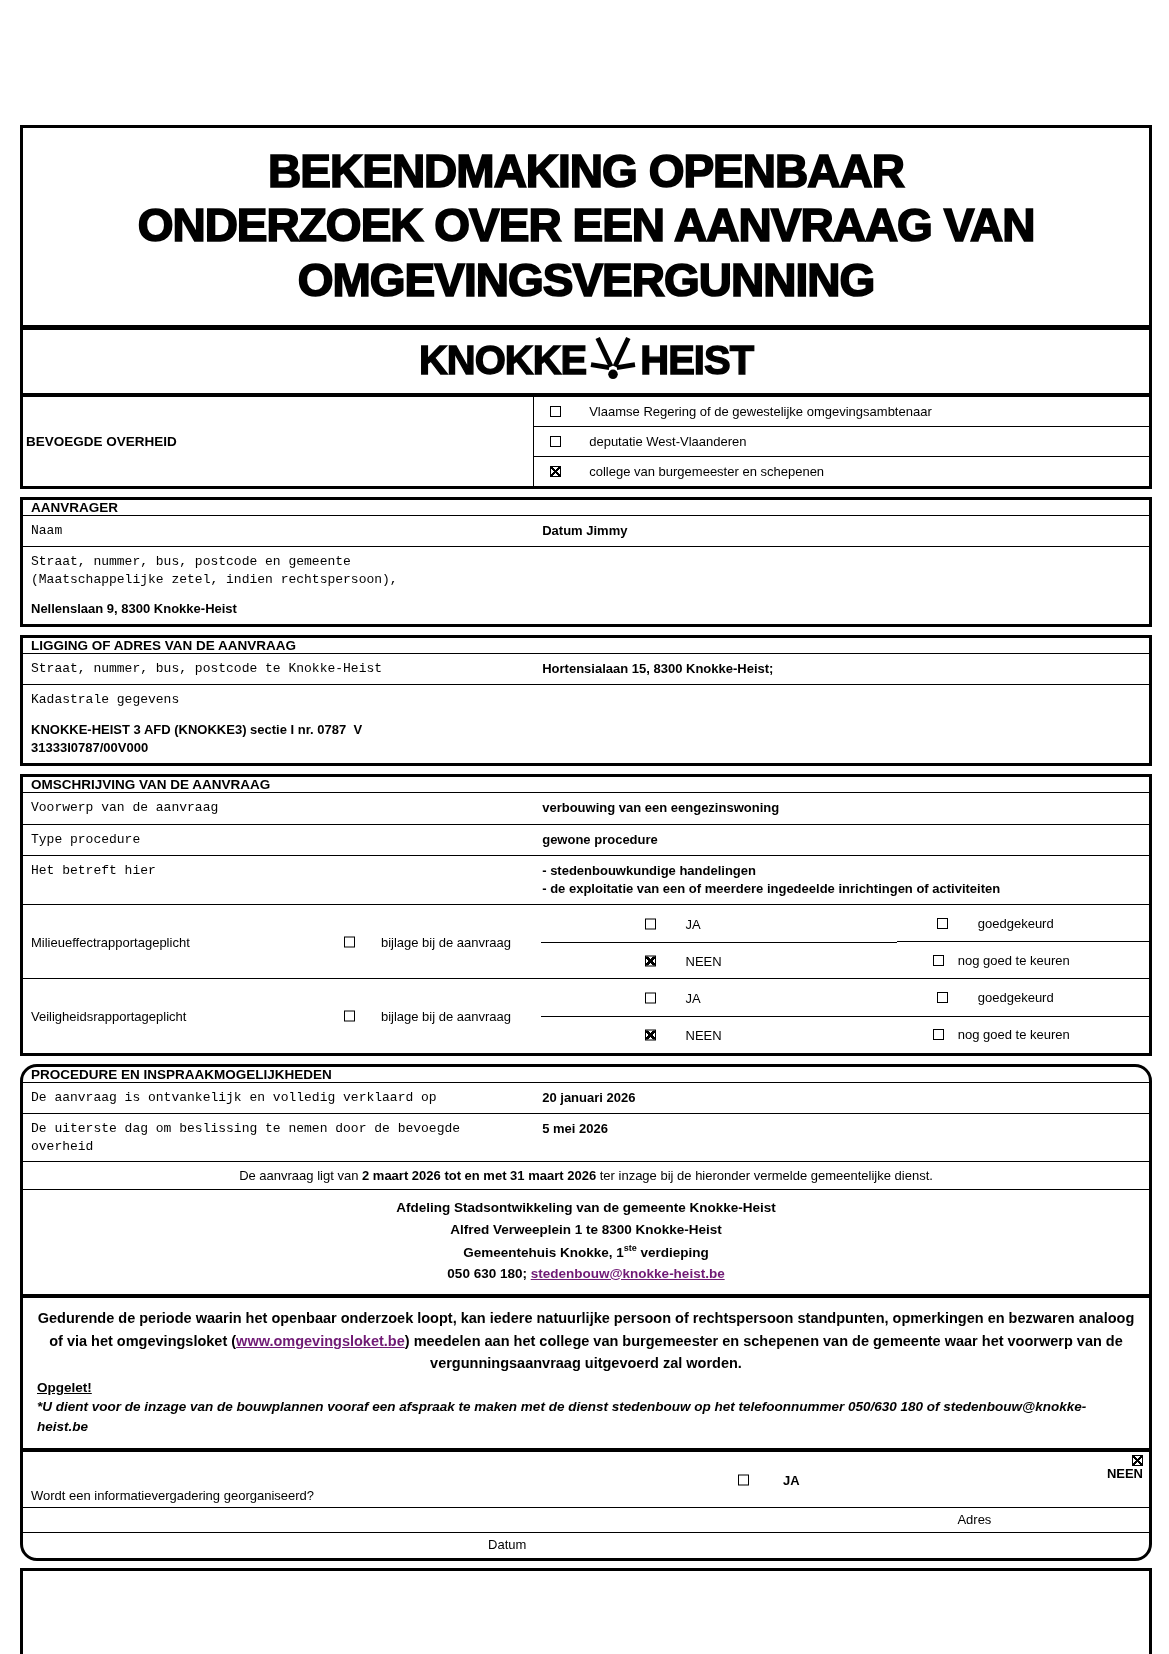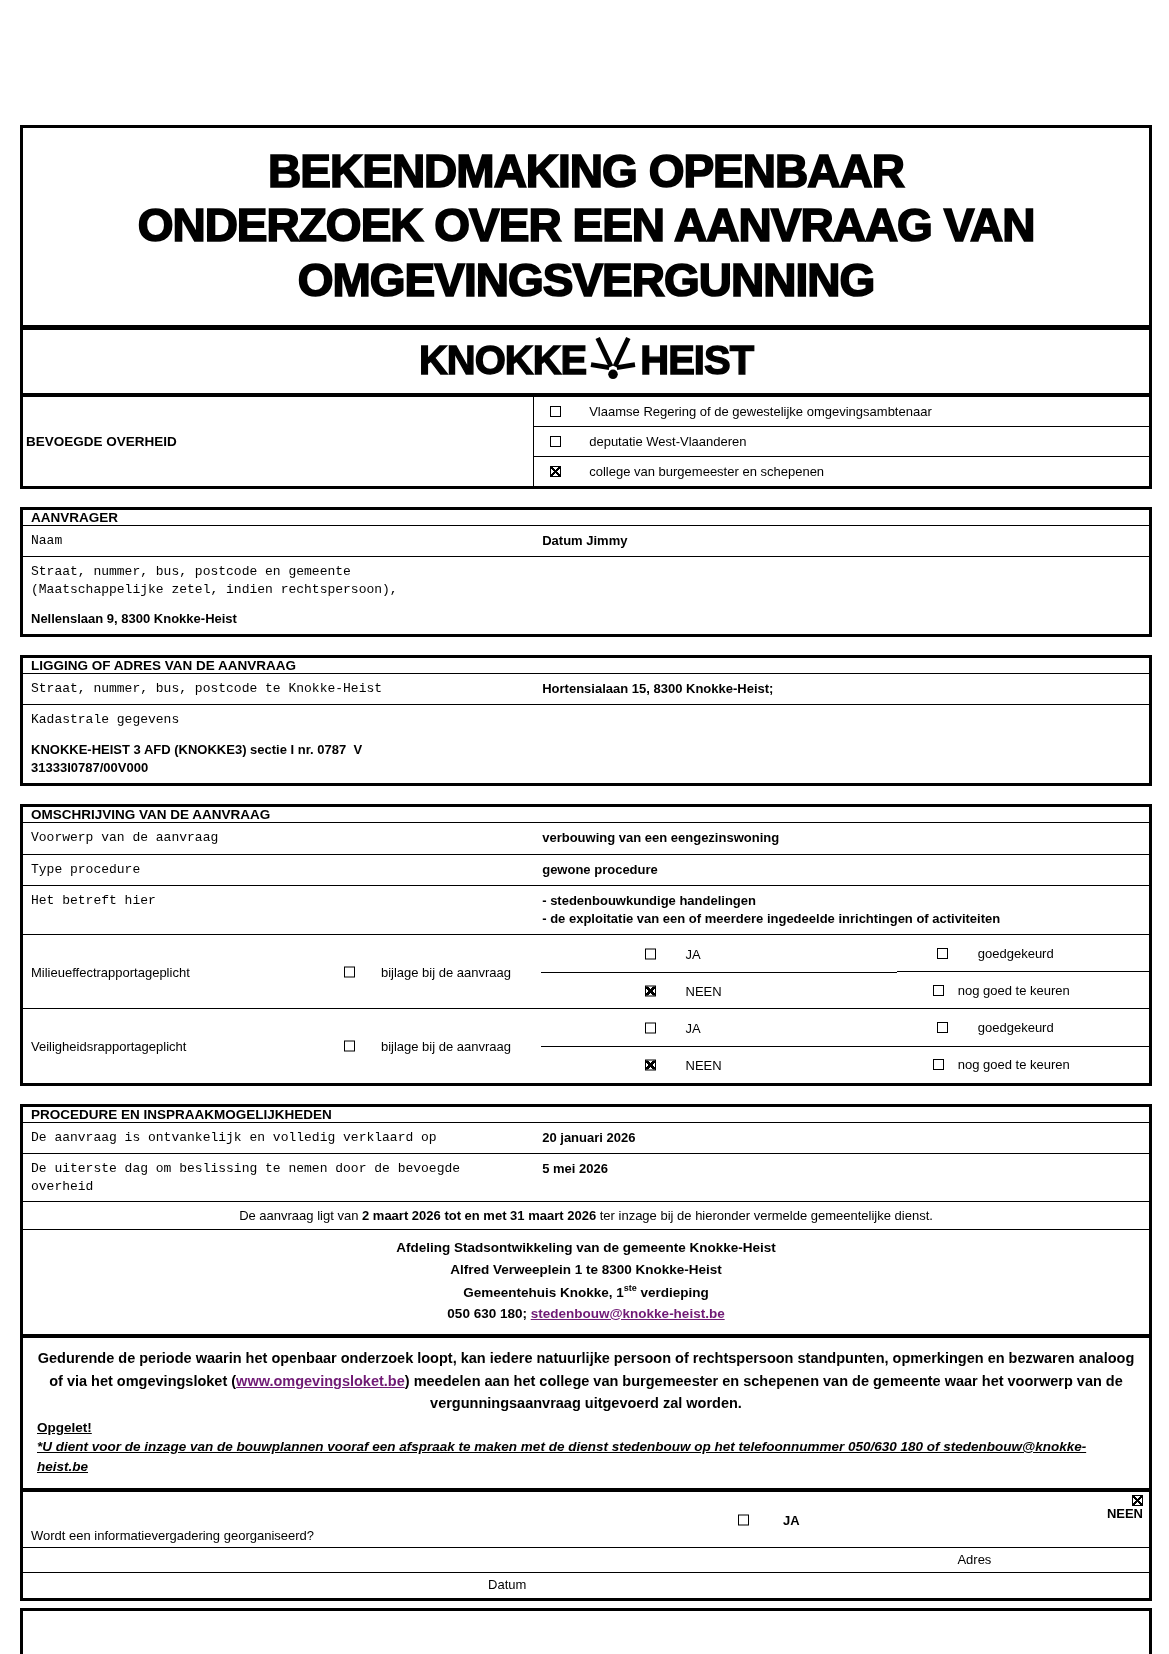--- a/index.html
+++ b/index.html
@@ -1,20 +1,20 @@
 <!DOCTYPE html>
 <html><head>
 <meta charset="utf-8">
 <style>
   * { box-sizing: border-box; margin: 0; padding: 0; }
   html,body { width:1169px; height:1654px; background:#ffffff; color:#000;
     font-family:"Liberation Sans","DejaVu Sans",sans-serif; }
   .doc { position:absolute; left:20px; top:125px; width:1132px; }
 
-  .box { border:3px solid #000; background:#fff; margin-bottom:18px; }
+  .box { border:3px solid #000; background:#fff; margin-bottom:8px; }
 
   
   .title-row { border-bottom:5px solid #000; padding:16px 6px 18px; text-align:center; }
   .title-line { font-size:46px; font-weight:bold; letter-spacing:-1px; line-height:1.18;
     -webkit-text-stroke:1.7px #000; }
   .logo-row { border-bottom:4px solid #000; text-align:center; padding:6px 0 10px; }
   .logo-word { font-size:40px; font-weight:bold; -webkit-text-stroke:1.3px #000; letter-spacing:-1px; }
   .logo-glyph { vertical-align:-6px; margin:0 2px; }
 
   
@@ -58,34 +58,34 @@
   .sub-appr .cb { margin-left:40px; margin-right:30px; }
   .sub-nog  .cb { margin-left:36px; margin-right:14px; }
 
   
   .center-row { text-align:center; padding:6px 8px; font-size:13px; border-bottom:1px solid #000; }
   .dienst { text-align:center; font-weight:bold; font-size:13.5px; padding:7px 0 10px;
     line-height:1.6; border-bottom:4px solid #000; }
   .para { padding:9px 14px 11px; border-bottom:4px solid #000; }
   .para .p1 { font-weight:bold; text-align:center; font-size:14.5px; line-height:1.55; }
   .opgelet { font-weight:bold; text-decoration:underline; margin-top:5px; font-size:13.5px; }
-  .note { font-weight:bold; font-style:italic; font-size:13.5px; line-height:1.5; margin-top:2px;text-decoration:underline; }
+  .note { font-weight:bold; font-style:italic; font-size:13.5px; line-height:1.5; margin-top:2px; }
   .lnk { color:#701a75; text-decoration:underline; font-weight:bold; cursor:pointer; }
   .info-row { position:relative; border-bottom:1px solid #000; min-height:44px; font-size:13px;
     display:flex; align-items:center; padding:4px 8px; }
   .info-q { width:58%;margin-top:32px; }
   .info-ja { position:absolute; left:63.5%; top:50%; transform:translateY(-50%);
     display:flex; align-items:center; font-weight:bold; }
   .info-ja .cb { margin-right:34px; }
   .info-neen { position:absolute; right:6px; top:3px; display:flex; flex-direction:column;
     align-items:flex-end; font-weight:bold; line-height:1.3; }
   .adres-row { border-bottom:1px solid #000; text-align:right; padding:4px 14% 5px 0; font-size:13px; }
   .datum-row { text-align:center; padding:4px 14% 6px 0; font-size:13px; }
 
-  .tight { margin-bottom:7px; }
+  .tight { margin-bottom:7px;border-radius:17px; }
   .empty-box { height:120px; }
   sup { font-size:9px; }
 </style>
 </head>
 <body>
 
 <div class="doc">
 
   <div class="box">
     <div class="title-row">

